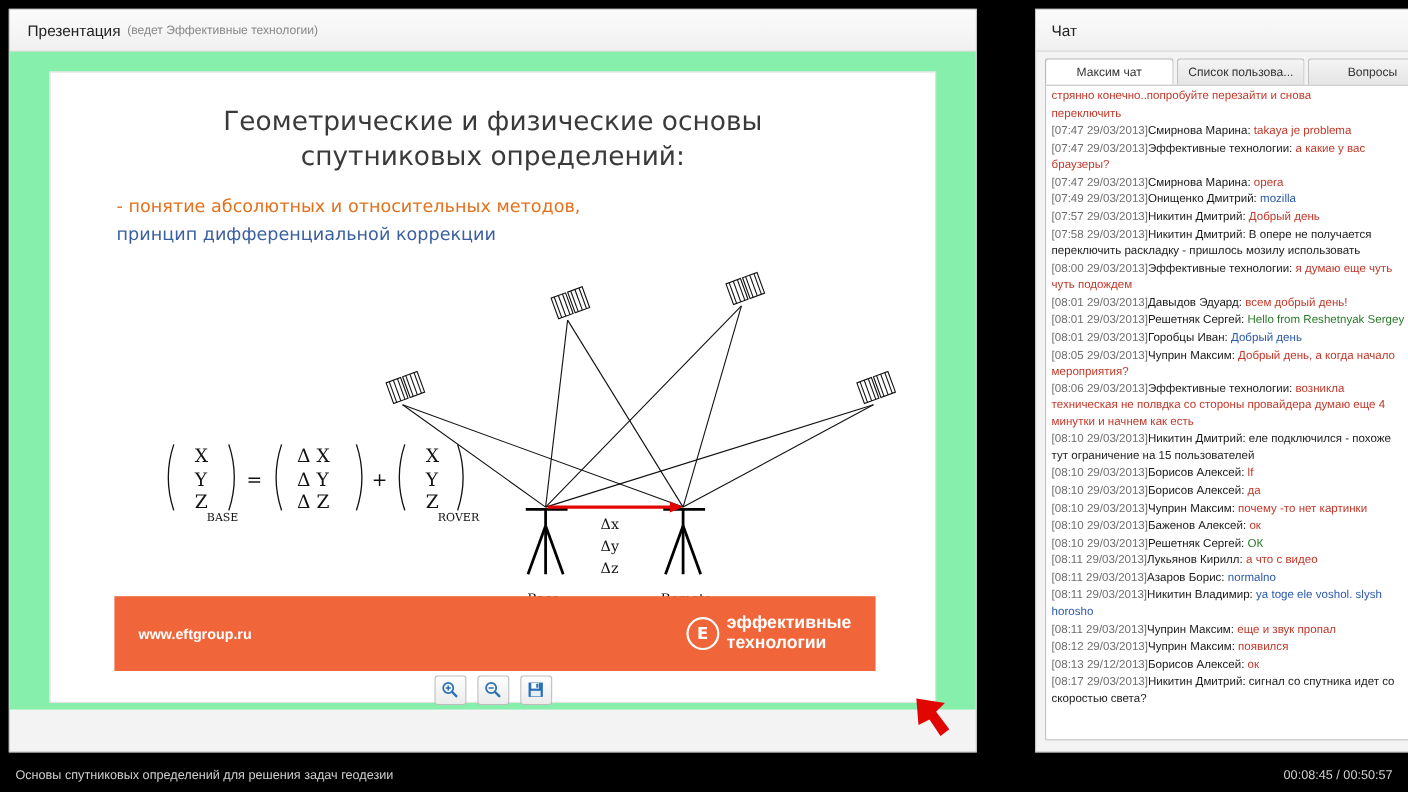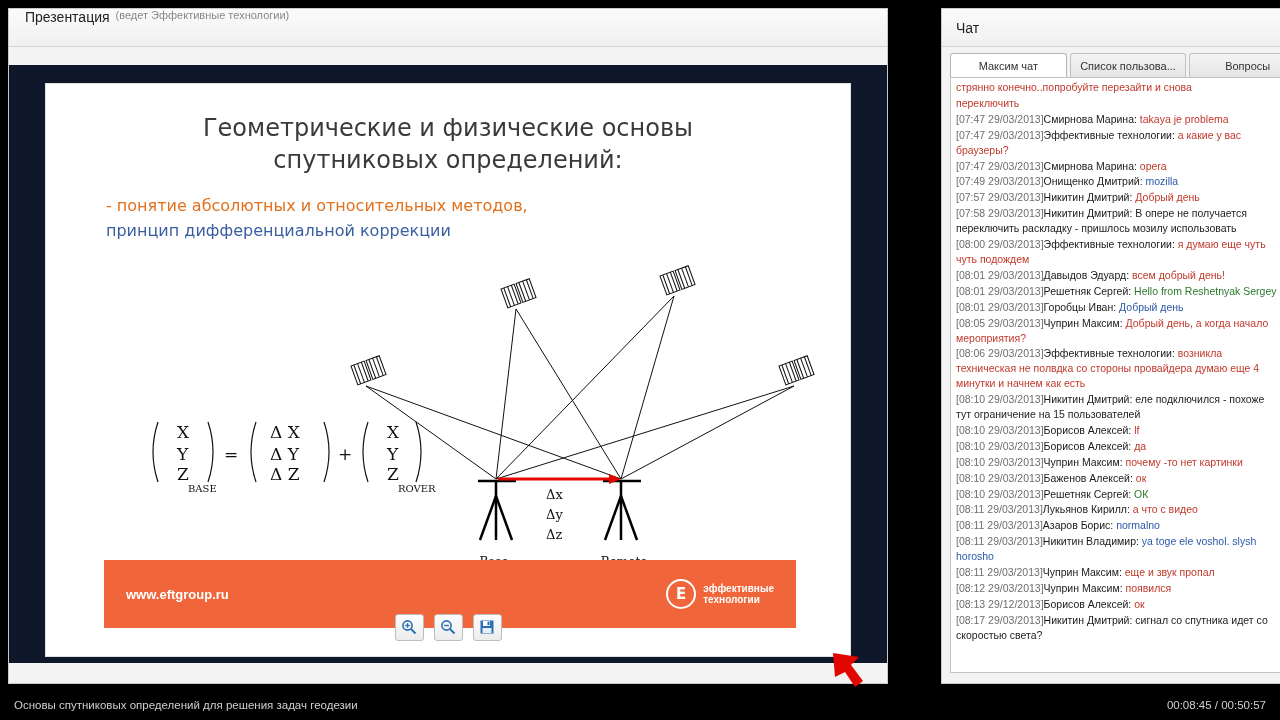--- a/index.html
+++ b/index.html
@@ -27,40 +27,40 @@
     height: 676px;
     background: #f3f3f3;
     border: 1px solid #c9c9c9;
     box-sizing: border-box;
   }
   .pres-header {
     height: 38px;
     border-bottom: 1px solid #d4d4d4;
     background: linear-gradient(#fbfbfb, #f0f0f0);
     display: flex;
-    align-items: flex-start;
+    align-items: center;
     padding-left: 16px;
     box-sizing: border-box;
   }
   .pres-title {
     font-size: 14px;
     color: #222;
   }
   .pres-subtitle {
     font-size: 11px;
     color: #888;
     margin-left: 6px;
   }
   .slide-area {
     position: absolute;
     left: 0;
-    top: 56px;
+    top: 38px;
     width: 878px;
     height: 598px;
-    background: #0f172a;
+    background: #86efac;
   }
   .slide {
     position: absolute;
     left: 36px;
     top: 18px;
     width: 806px;
     height: 574px;
     background: #ffffff;
     border: 1px solid #e0e0e0;
     box-sizing: border-box;
@@ -130,21 +130,21 @@
     color: #fff;
     font-size: 15px;
     font-weight: bold;
     display: flex;
     align-items: center;
     justify-content: center;
     font-family: "DejaVu Sans", sans-serif;
   }
   .footer-logo-text {
     color: #fff;
-    font-size: 10px;
+    font-size: 16px;
     line-height: 1.15;
     font-weight: bold;
   }
   .cursor-arrow {
     position: absolute;
     left: 820px;
     top: 586px;
     width: 40px;
     height: 40px;
   }

